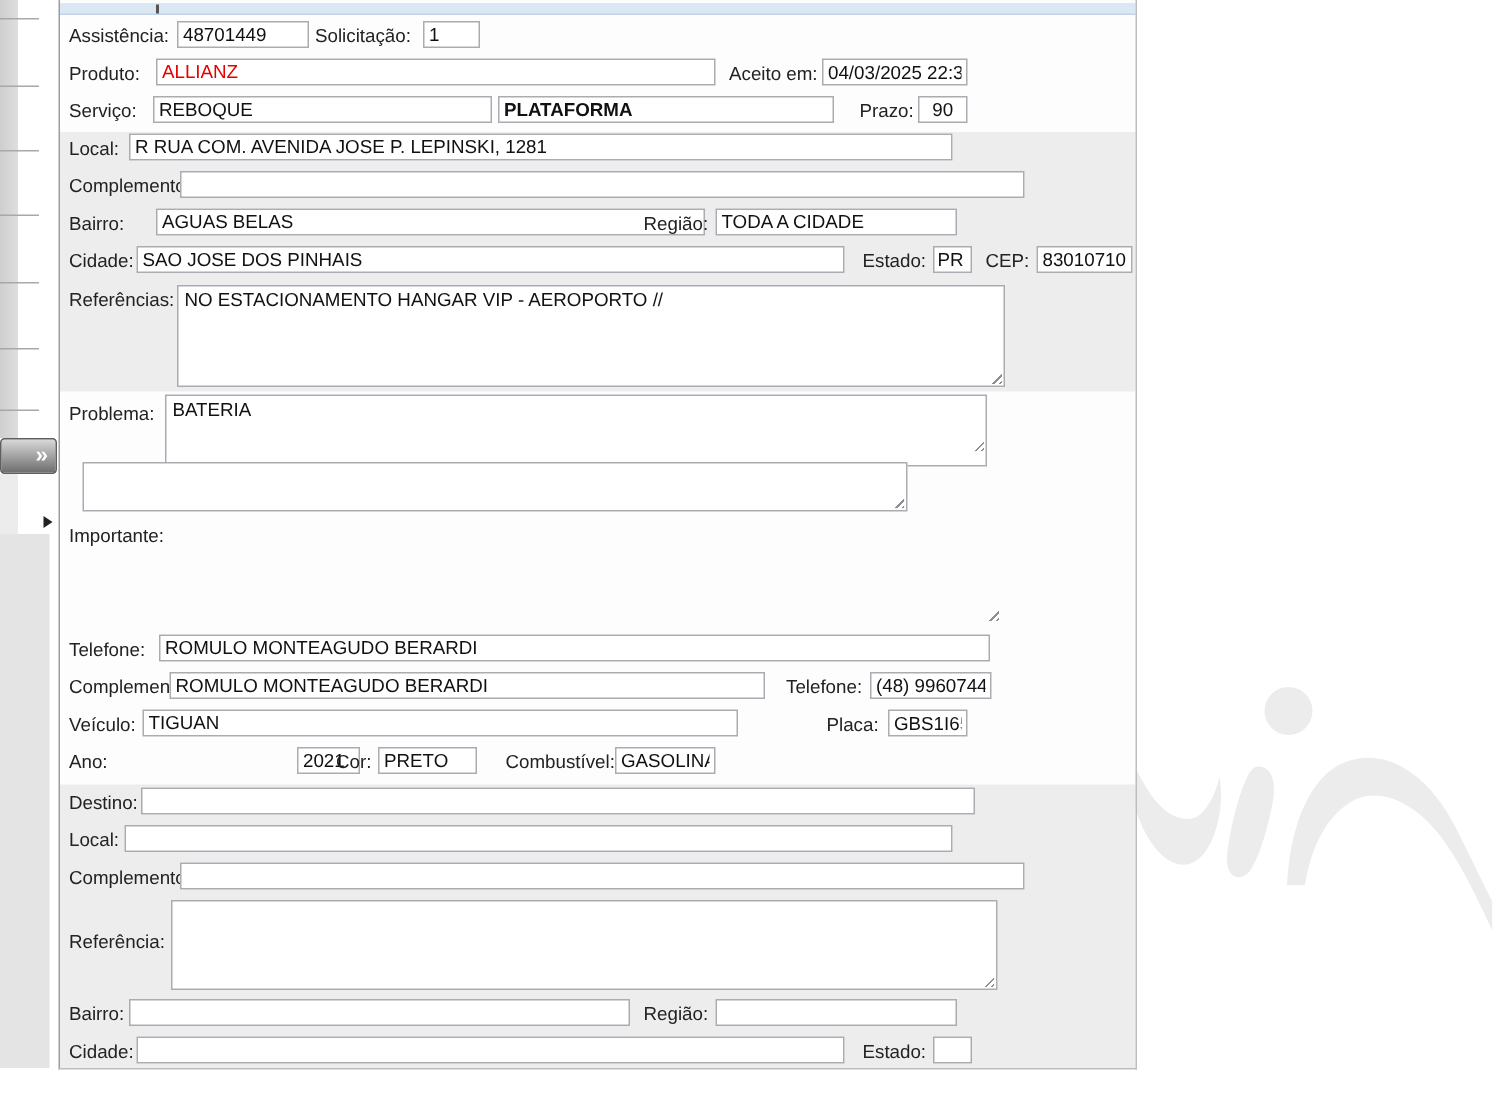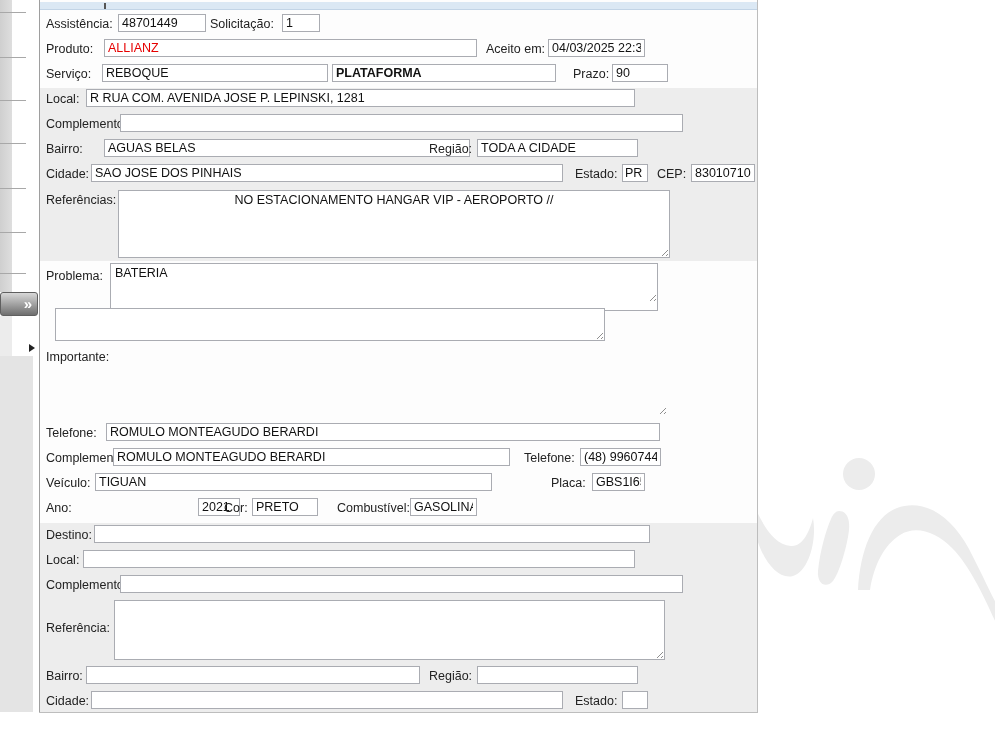--- a/index.html
+++ b/index.html
@@ -94,21 +94,21 @@
   <input class="inp red" style="left: 104px; top: 39px; width: 373px;" value="ALLIANZ">
 
   <span class="lbl" style="left:486px;top:42px">Aceito em:</span>
   <input class="inp" style="left: 548px; top: 39px; width: 97px;" value="04/03/2025 22:31">
 
   <span class="lbl" style="left:46px;top:67px">Serviço:</span>
   <input class="inp" style="left: 102px; top: 64px; width: 226px;" value="REBOQUE">
   <input class="inp" style="left: 332px; top: 64px; width: 224px; font-weight: bold;" value="PLATAFORMA">
 
   <span class="lbl" style="left:573px;top:67px">Prazo:</span>
-  <input class="inp" style="left: 612px; top: 64px; width: 56px;" value="90">
+  <input class="inp" style="left: 612px; top: 64px; width: 33px; text-align: center;" value="90">
 
   <span class="lbl" style="left:46px;top:92px">Local:</span>
   <input class="inp" style="left: 86px; top: 89px; width: 549px;" value="R RUA COM. AVENIDA JOSE P. LEPINSKI, 1281">
 
   <span class="lbl" style="left:46px;top:117px">Complemento:</span>
   <input class="inp" style="left: 120px; top: 114px; width: 563px;">
 
   <span class="lbl" style="left:46px;top:142px">Bairro:</span>
   <input class="inp" style="left: 104px; top: 139px; width: 366px;" value="AGUAS BELAS">
 
@@ -118,21 +118,21 @@
   <span class="lbl" style="left:46px;top:167px">Cidade:</span>
   <input class="inp" style="left: 91px; top: 164px; width: 472px;" value="SAO JOSE DOS PINHAIS">
 
   <span class="lbl" style="left:575px;top:167px">Estado:</span>
   <input class="inp" style="left: 622px; top: 164px; width: 26px; padding: 0px 2px;" value="PR">
 
   <span class="lbl" style="left:657px;top:167px">CEP:</span>
   <input class="inp" style="left: 691px; top: 164px; width: 64px;" value="83010710">
 
   <span class="lbl" style="left:46px;top:193px">Referências:</span>
-  <textarea class="ta" style="left: 118px; top: 190px; width: 552px; height: 68px; text-align: center;">NO ESTACIONAMENTO HANGAR VIP - AEROPORTO //</textarea>
+  <textarea class="ta" style="left: 118px; top: 190px; width: 552px; height: 68px;">NO ESTACIONAMENTO HANGAR VIP - AEROPORTO //</textarea>
   <div class="grip" style="left:659px;top:247px"></div>
 
   <span class="lbl" style="left:46px;top:269px">Problema:</span>
   <textarea class="ta" style="left: 110px; top: 263px; width: 548px; height: 48px;">BATERIA</textarea>
   <div class="grip" style="left:647px;top:292px"></div>
 
   <textarea class="ta" style="left: 55px; top: 308px; width: 550px; height: 33px;"></textarea>
   <div class="grip" style="left:594px;top:330px"></div>
 
   <span class="lbl" style="left:46px;top:350px">Importante:</span>

